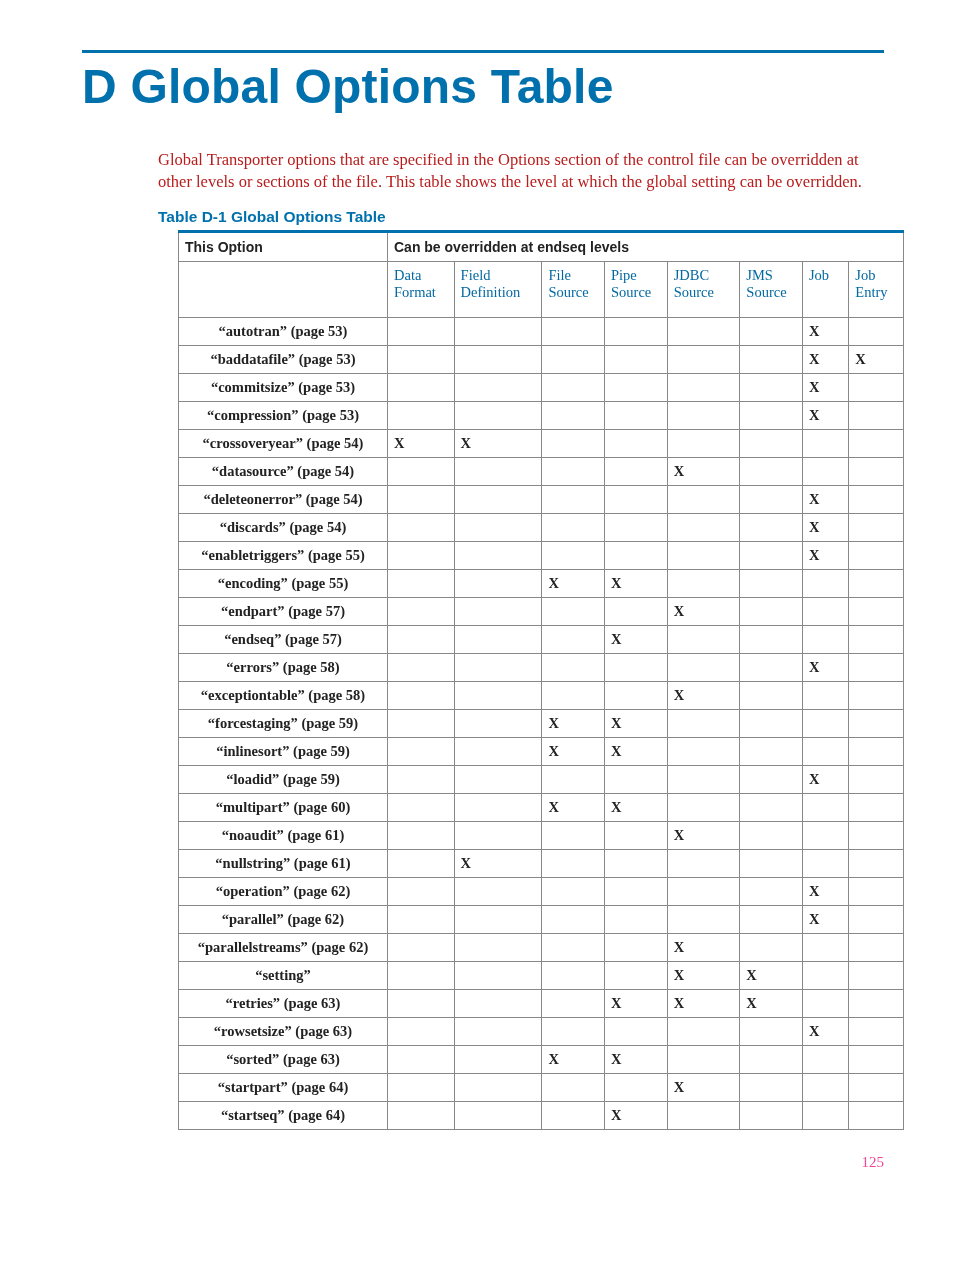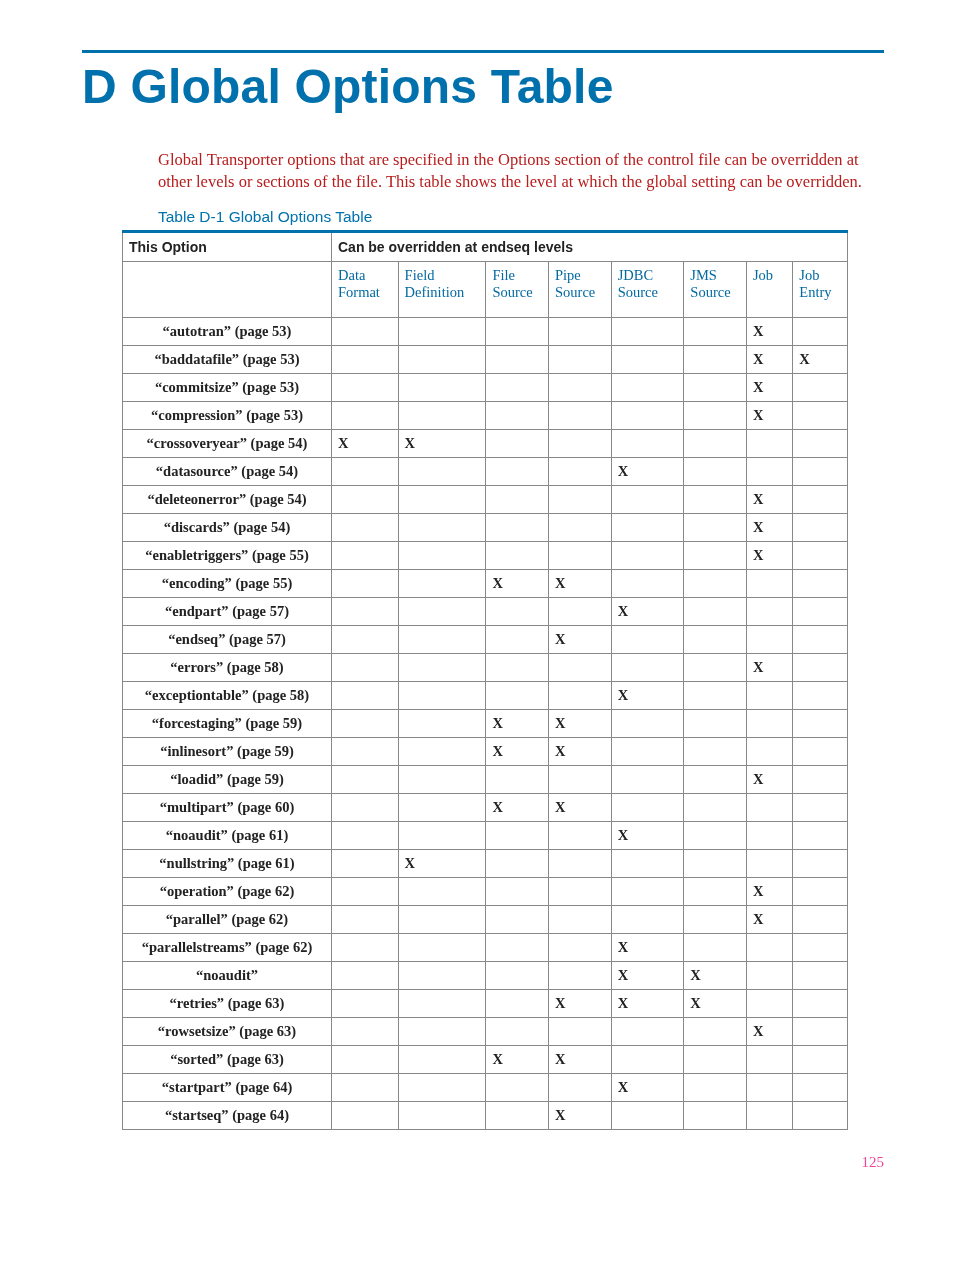--- a/index.html
+++ b/index.html
@@ -28,25 +28,25 @@
   .intro{
     margin:0 0 14px 76px;
     font-size:16.5px;
     line-height:1.35;
     color:#b91c1c;
   }
   .caption{
     margin:0 0 4px 76px;
     font-family:"Trebuchet MS","Segoe UI",Arial,sans-serif;
     color:#0071ad;
-    font-weight:400;
+    font-weight:700;
     font-size:15.5px;
   }
   table.opts{
-    margin-left:40px;
+    margin-left:96px;
     border-collapse:collapse;
     width:calc(100% - 76px);
     font-size:14.5px;
     table-layout:fixed;
   }
   table.opts th,table.opts td{
     border:1px solid #888;
     padding:5px 6px 5px 6px;
     text-align:left;
     vertical-align:top;
@@ -374,21 +374,21 @@
           <td class="mark"></td>
           <td class="mark"></td>
           <td class="mark"></td>
           <td class="mark"></td>
           <td class="mark">X</td>
           <td class="mark"></td>
           <td class="mark"></td>
           <td class="mark"></td>
         </tr>
         <tr>
-          <td class="optname">“noaudit”</td>
+          <td class="optname">“setting”</td>
           <td class="mark"></td>
           <td class="mark"></td>
           <td class="mark"></td>
           <td class="mark"></td>
           <td class="mark">X</td>
           <td class="mark">X</td>
           <td class="mark"></td>
           <td class="mark"></td>
         </tr>
         <tr>

